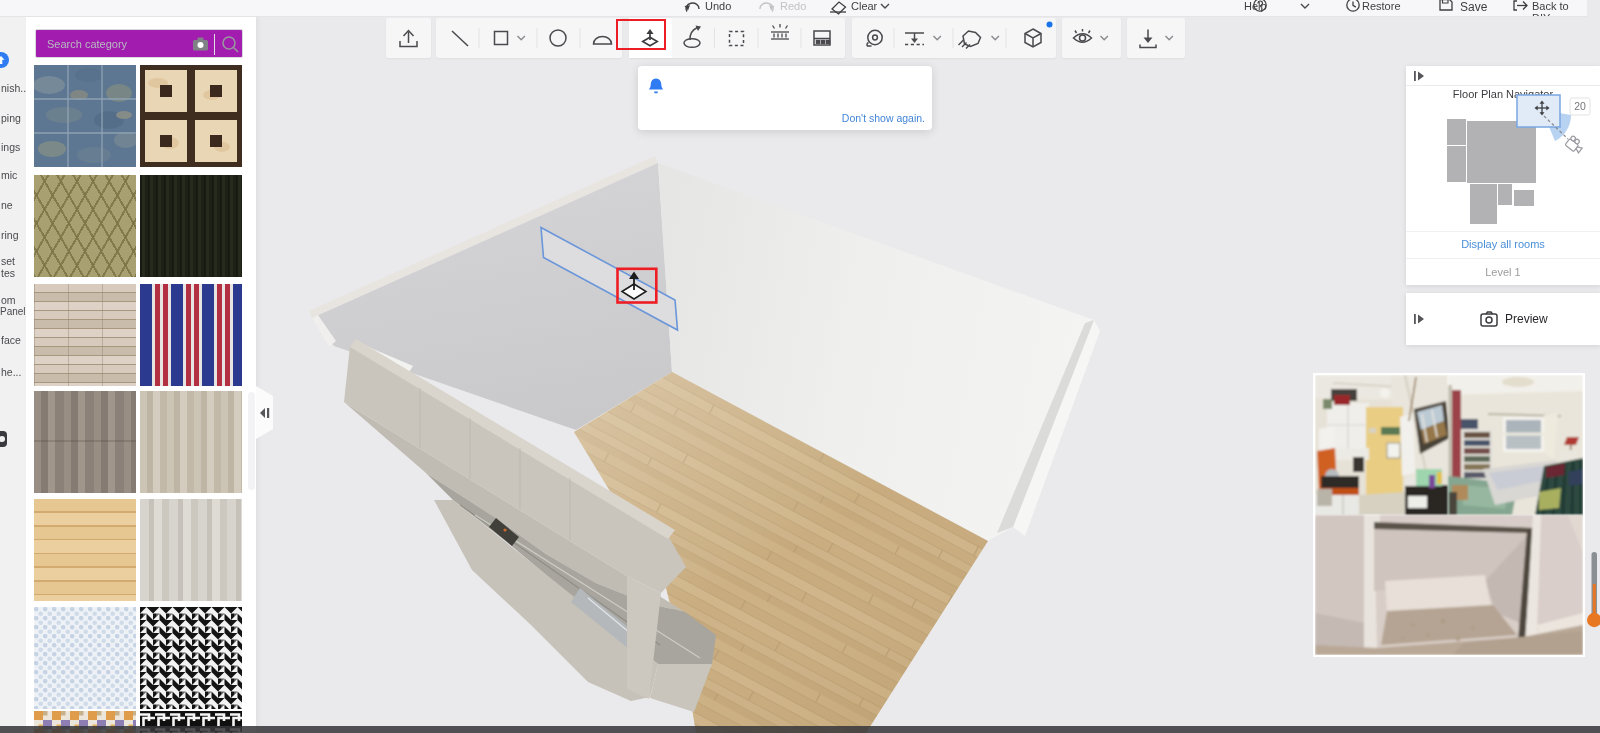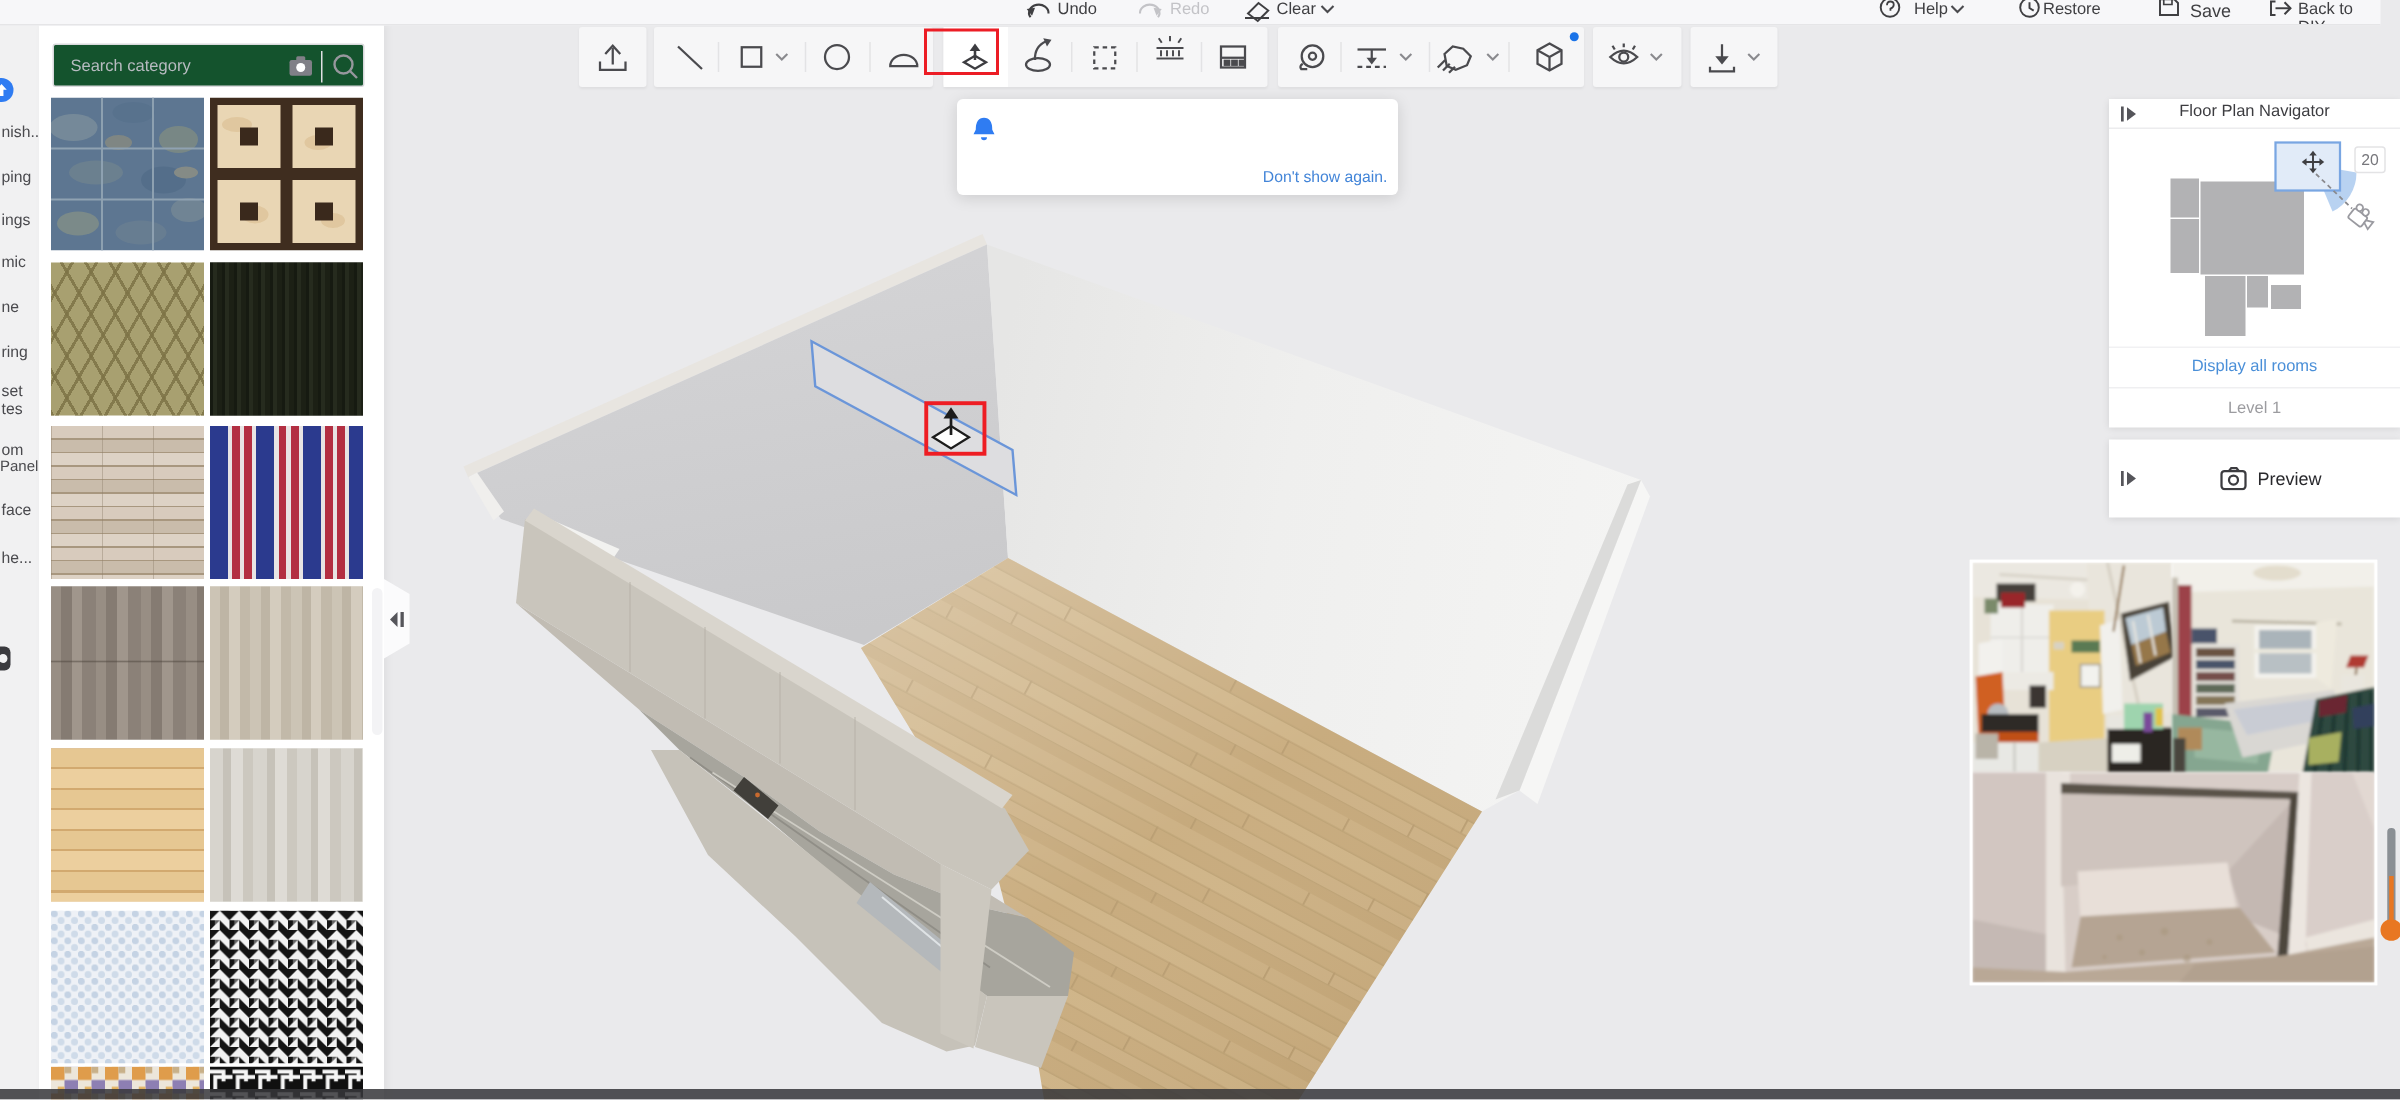--- a/index.html
+++ b/index.html
@@ -254,21 +254,21 @@
     </g>
     <g fill="none" stroke="#3f3f42" stroke-width="1.3">
       <path d="M1517,5 h-3 v9 h3"></path>
       <line x1="1517" y1="9.5" x2="1527" y2="9.5"></line>
       <path d="M1523,5.5 l4,4 l-4,4"></path>
     </g>
   </svg>
   <div class="abs" style="left:705px;top:0;font-size:11px;color:#3f3f42">Undo</div>
   <div class="abs" style="left:780px;top:0;font-size:11px;color:#c3c3c7">Redo</div>
   <div class="abs" style="left:851px;top:0;font-size:11px;color:#3f3f42">Clear</div>
-  <div class="abs" style="left:1276px;top:0;font-size:11px;color:#3f3f42">Help</div>
+  <div class="abs" style="left:1244px;top:0;font-size:11px;color:#3f3f42">Help</div>
   <div class="abs" style="left:1362px;top:0;font-size:11px;color:#3f3f42">Restore</div>
   <div class="abs" style="left:1460px;top:0;font-size:12px;color:#3f3f42">Save</div>
   <div class="abs" style="left:1532px;top:0;font-size:11px;color:#3f3f42">Back to DIY</div>
 </div>
 
 <div class="abs" id="toolbar" style="left:0;top:0;width:1600px;height:70px;z-index:5">
   <div class="abs" style="left:386px;top:18px;width:45px;height:40px;background:#f6f6f7;border-radius:2px;box-shadow:0 1px 2px rgba(0,0,0,0.05)"></div>
   <div class="abs" style="left:436px;top:18px;width:186px;height:40px;background:#f6f6f7;border-radius:2px;box-shadow:0 1px 2px rgba(0,0,0,0.05)"></div>
   <div class="abs" style="left:629px;top:18px;width:216px;height:40px;background:#f6f6f7;border-radius:2px;box-shadow:0 1px 2px rgba(0,0,0,0.05)"></div>
   <div class="abs" style="left:852px;top:18px;width:204px;height:40px;background:#f6f6f7;border-radius:2px;box-shadow:0 1px 2px rgba(0,0,0,0.05)"></div>
@@ -357,21 +357,21 @@
   </svg>
   <div class="abs" style="right:7px;top:46px;font-size:10.5px;color:#4385d8">Don't show again.</div>
 </div>
 
 <div class="abs" id="rightpanels" style="left:0;top:0;z-index:5">
   <div class="abs" style="left:1406px;top:66px;width:194px;height:219px;background:#fff;box-shadow:0 1px 5px rgba(0,0,0,0.10)">
     <svg class="abs" style="left:7px;top:4px" width="12" height="12" viewBox="0 0 12 12">
       <rect x="1" y="1" width="1.8" height="10" fill="#55555a"></rect>
       <path d="M5,1.5 l6,4.5 l-6,4.5 z" fill="#55555a"></path>
     </svg>
-    <div style="text-align:center;font-size:11px;color:#3c3c40;padding-top:2px">Floor Plan Navigator</div>
+    <div style="text-align:center;font-size:11px;color:#3c3c40;padding-top:22px">Floor Plan Navigator</div>
     <div class="abs" style="left:0;top:19px;width:194px;border-top:1px solid #ececee"></div>
     <svg class="abs" style="left:0;top:20px" width="194" height="150" viewBox="0 0 194 150">
       <g fill="#b2b2b4">
         <rect x="61" y="35" width="69" height="62"></rect>
         <rect x="41" y="33" width="19" height="26"></rect>
         <rect x="41" y="60" width="19" height="36"></rect>
         <rect x="64" y="98" width="27" height="40"></rect>
         <rect x="92" y="98" width="14" height="21"></rect>
         <rect x="108" y="104" width="20" height="16"></rect>
       </g>
@@ -433,21 +433,21 @@
     <div class="abs" style="left:1px;top:183px">ne</div>
     <div class="abs" style="left:1px;top:213px">ring</div>
     <div class="abs" style="left:1px;top:239px">set</div>
     <div class="abs" style="left:1px;top:251px">tes</div>
     <div class="abs" style="left:1px;top:278px">om</div>
     <div class="abs" style="left:0px;top:290px;font-size:10px">Panel</div>
     <div class="abs" style="left:1px;top:318px">face</div>
     <div class="abs" style="left:1px;top:350px">he...</div>
   </div>
   <div class="abs" style="left:26px;top:0;width:230px;height:717px;background:#fff;box-shadow:2px 0 5px rgba(0,0,0,0.05);overflow:hidden">
-    <div class="abs" style="left:9px;top:13px;width:208px;height:29px;border:1px solid #d9d9dc;border-radius:2px;box-sizing:border-box;background:#14532d">
+    <div class="abs" style="left:9px;top:13px;width:208px;height:29px;border:1px solid #d9d9dc;border-radius:2px;box-sizing:border-box;background:#a21caf">
       <div class="abs" style="left:11px;top:8px;font-size:11px;color:#b7bbc0">Search category</div>
       <svg class="abs" style="left:156px;top:7px" width="17" height="14" viewBox="0 0 17 14">
         <rect x="1" y="3" width="15" height="10.5" rx="1.5" fill="#808087"></rect>
         <rect x="5.5" y="0.5" width="6" height="4" rx="1" fill="#808087"></rect>
         <circle cx="8.5" cy="8" r="3" fill="#fff"></circle>
       </svg>
       <div class="abs" style="left:178px;top:4px;height:21px;border-left:1px solid #e0e0e3"></div>
       <svg class="abs" style="left:185px;top:5px" width="19" height="19" viewBox="0 0 19 19">
         <circle cx="8" cy="8" r="6" fill="none" stroke="#97979d" stroke-width="1.6"></circle>
         <line x1="12.5" y1="12.5" x2="17" y2="17" stroke="#97979d" stroke-width="1.6"></line>

